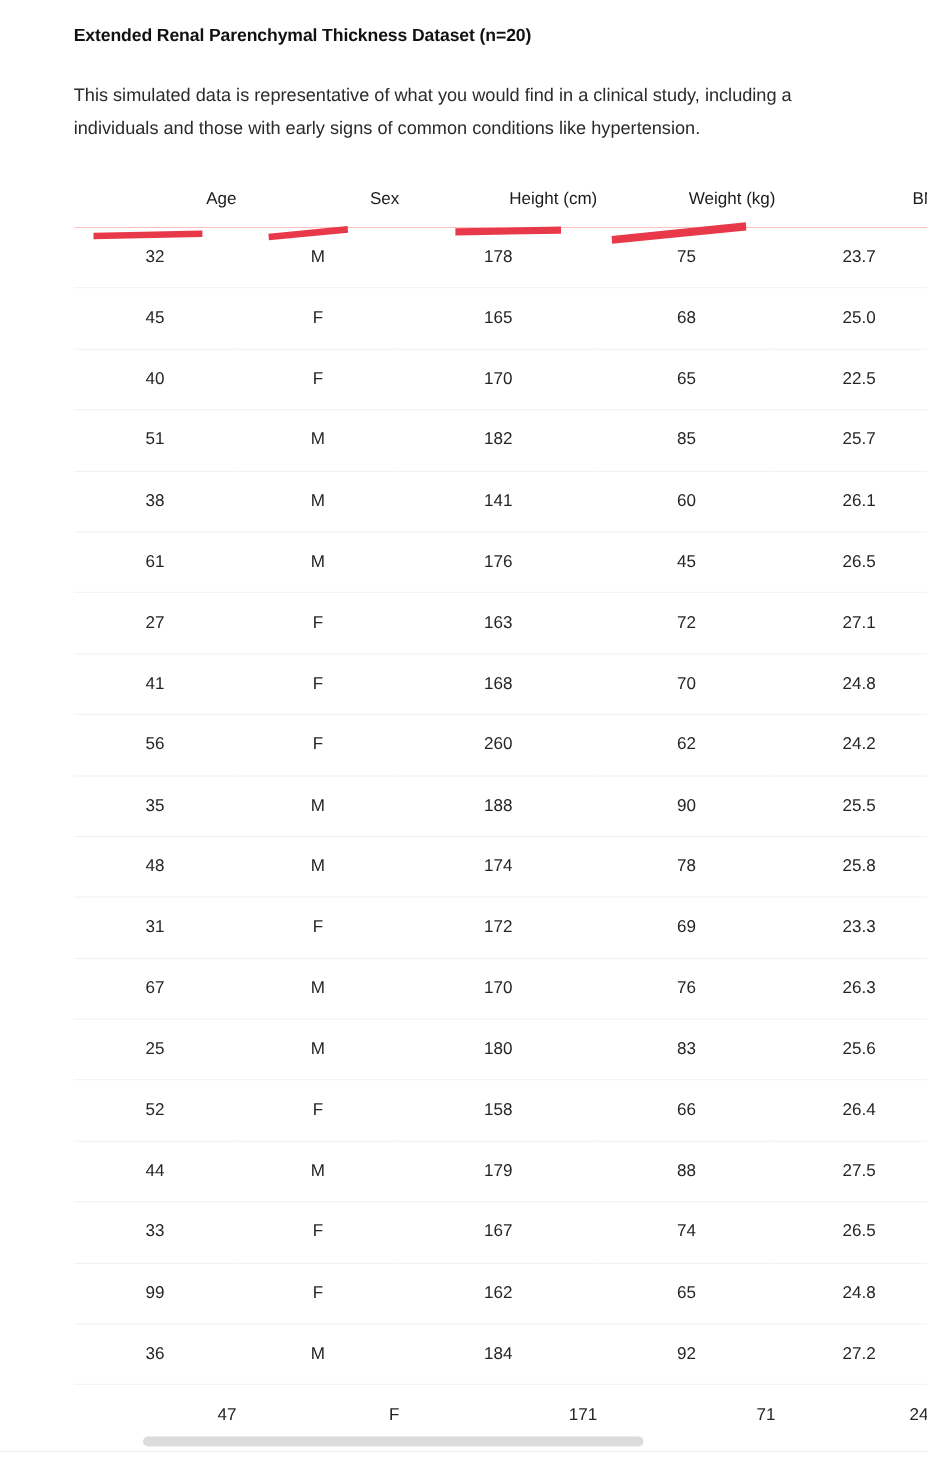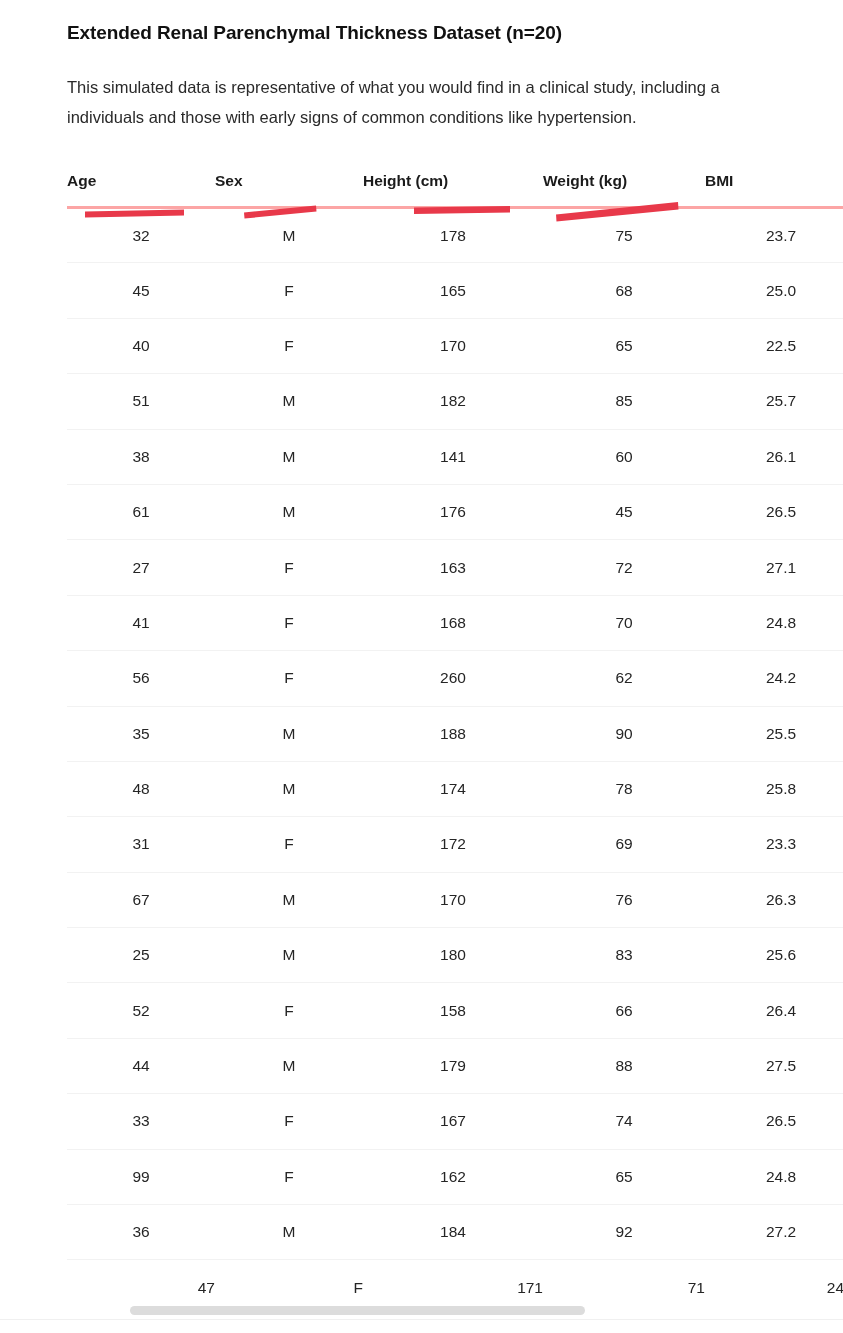--- a/index.html
+++ b/index.html
@@ -23,21 +23,21 @@
     position: relative;
     background: #ffffff;
   }
 
   
   .doc-title {
     position: absolute;
     left: 67px;
     top: 18px;
     width: 760px;
-    font-size: 19px;
+    font-size: 16px;
     font-weight: bold;
     letter-spacing: -0.1px;
     color: #111111;
     line-height: 30px;
     white-space: nowrap;
   }
 
   
   .doc-intro {
     position: absolute;
@@ -67,25 +67,25 @@
   }
 
   table.data-table col.c-age    { width: 148px; }
   table.data-table col.c-sex    { width: 148px; }
   table.data-table col.c-height { width: 180px; }
   table.data-table col.c-weight { width: 162px; }
   table.data-table col.c-bmi    { width: 152px; }
 
   table.data-table thead th {
     font-size: 15.5px;
-    font-weight: bold;
+    font-weight: normal;
     color: #1b1b1b;
-    text-align: left;
+    text-align: right;
     padding: 14px 0 16px 0;
-    border-bottom: 3px solid #fca5a5;
+    border-bottom: 1px solid #fca5a5;
     position: relative;
     background: #ffffff;
   }
 
   table.data-table tbody td {
     font-size: 15.5px;
     font-weight: normal;
     color: #252525;
     text-align: center;
     height: 55.4px;

